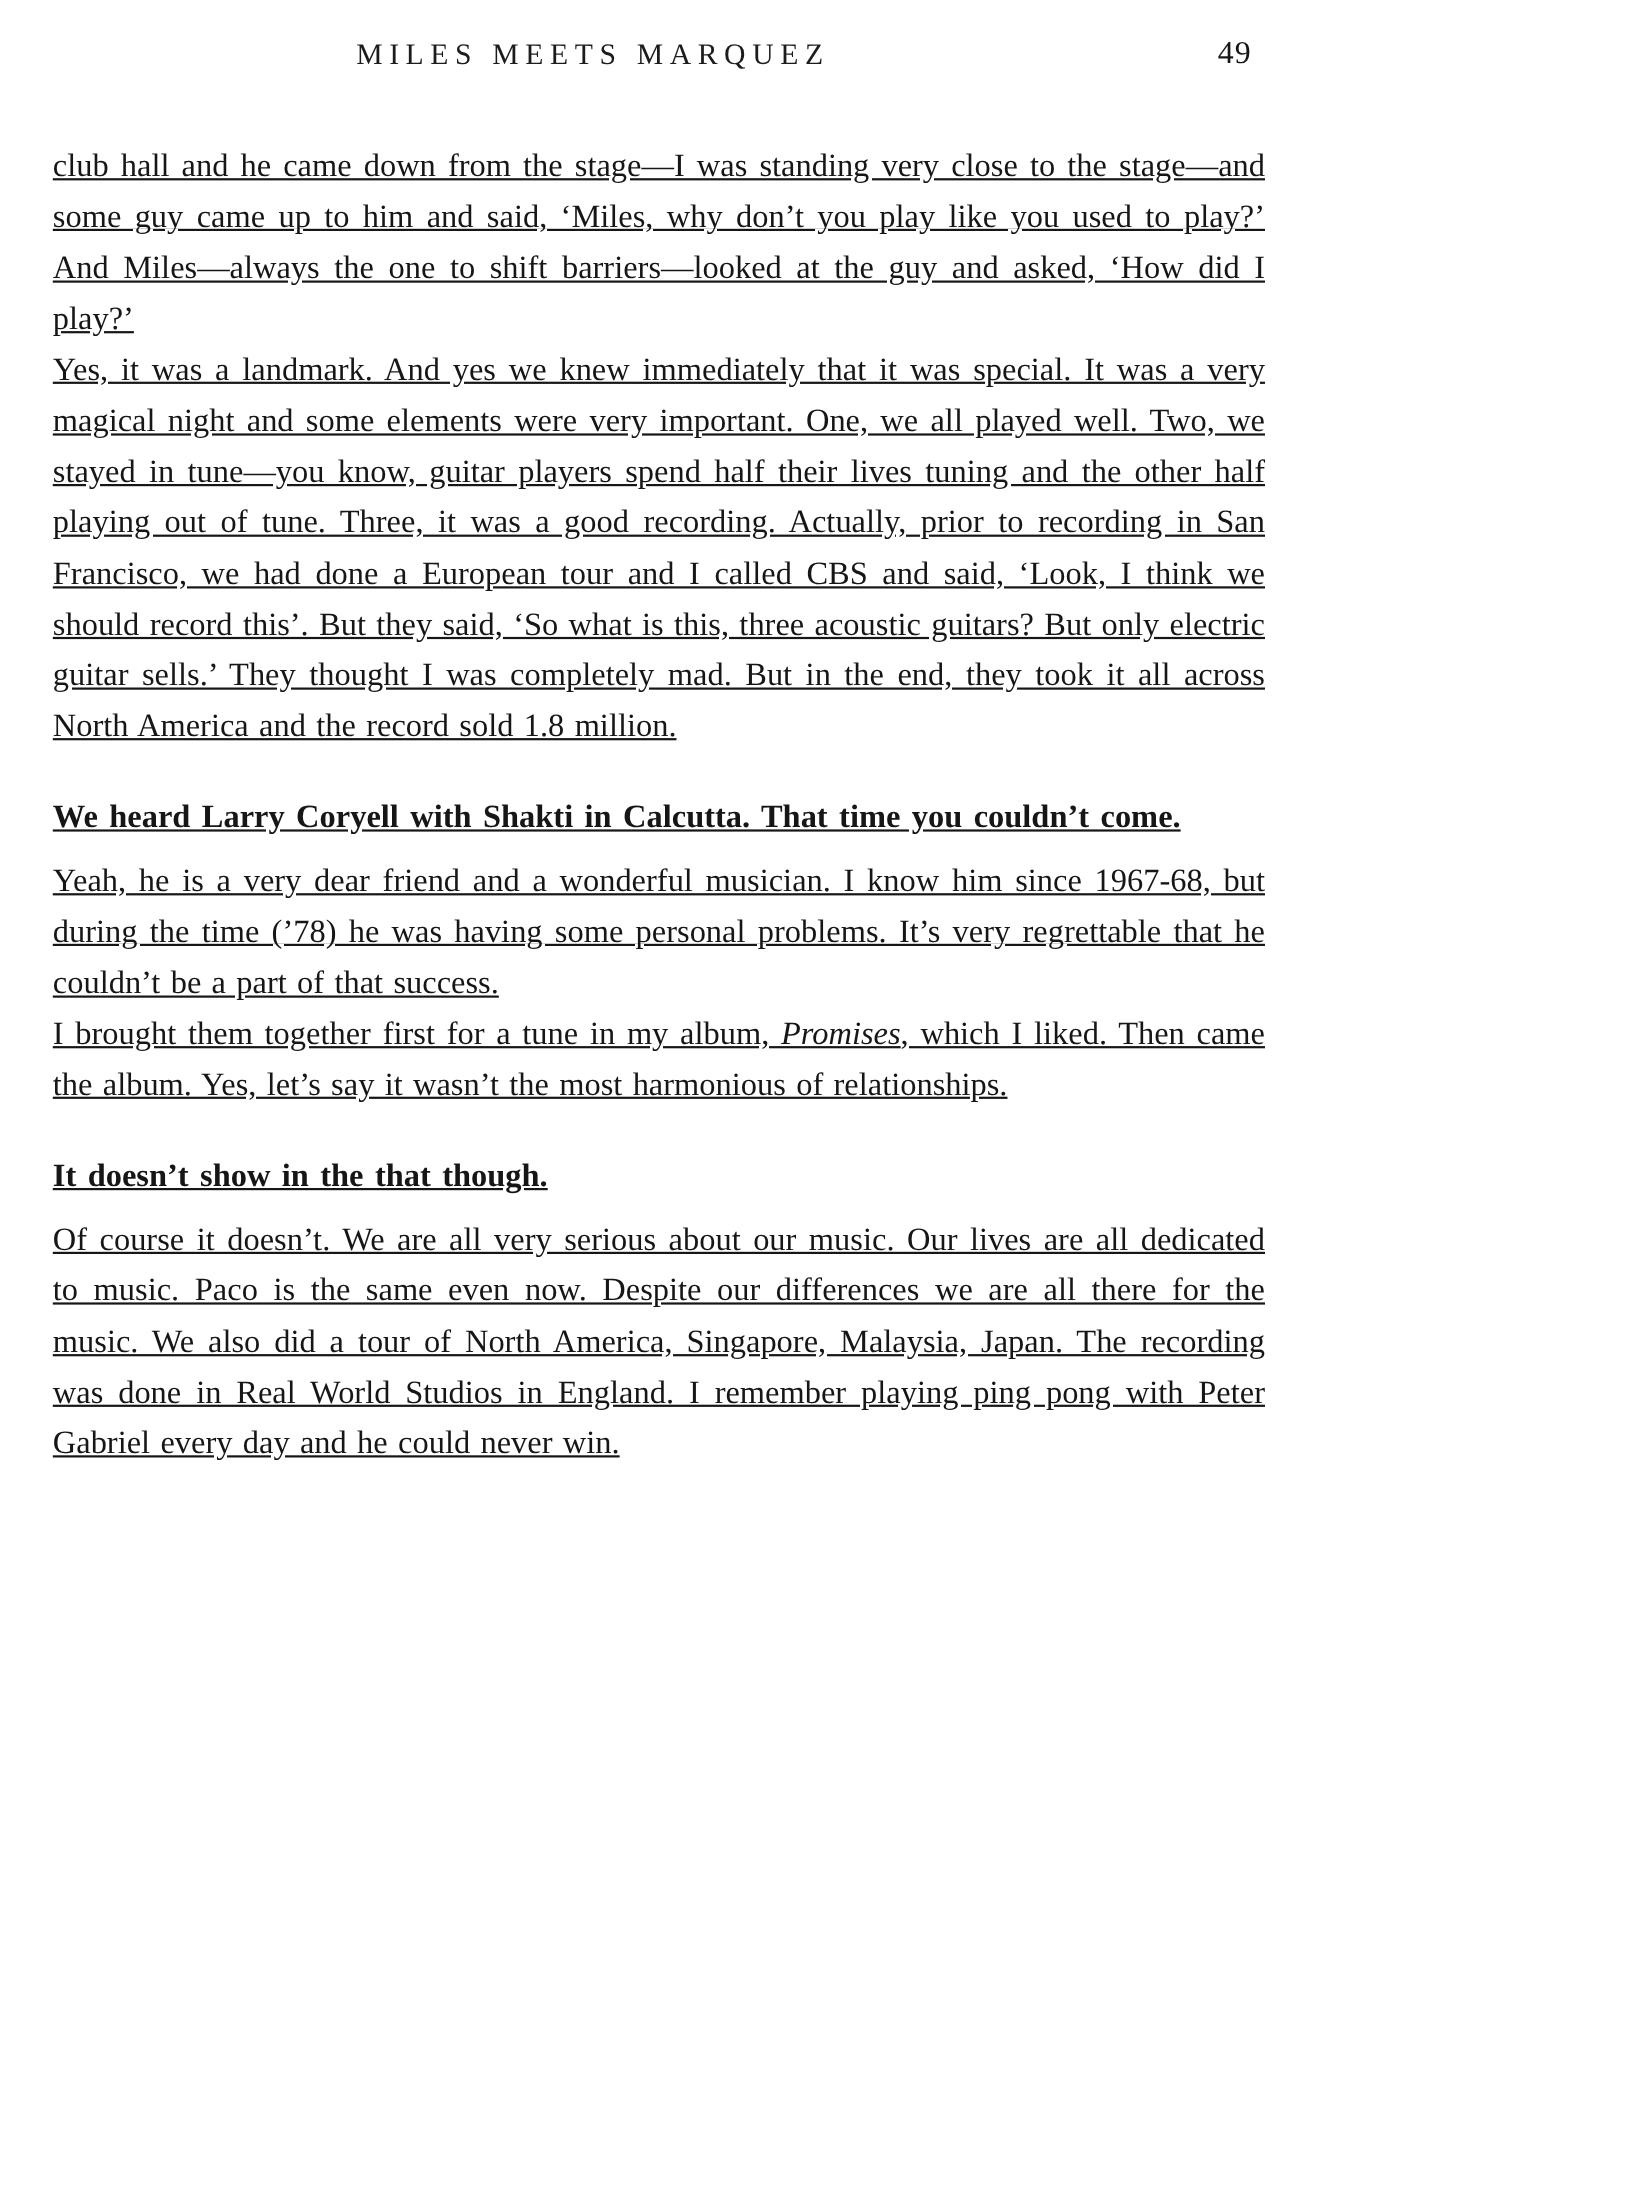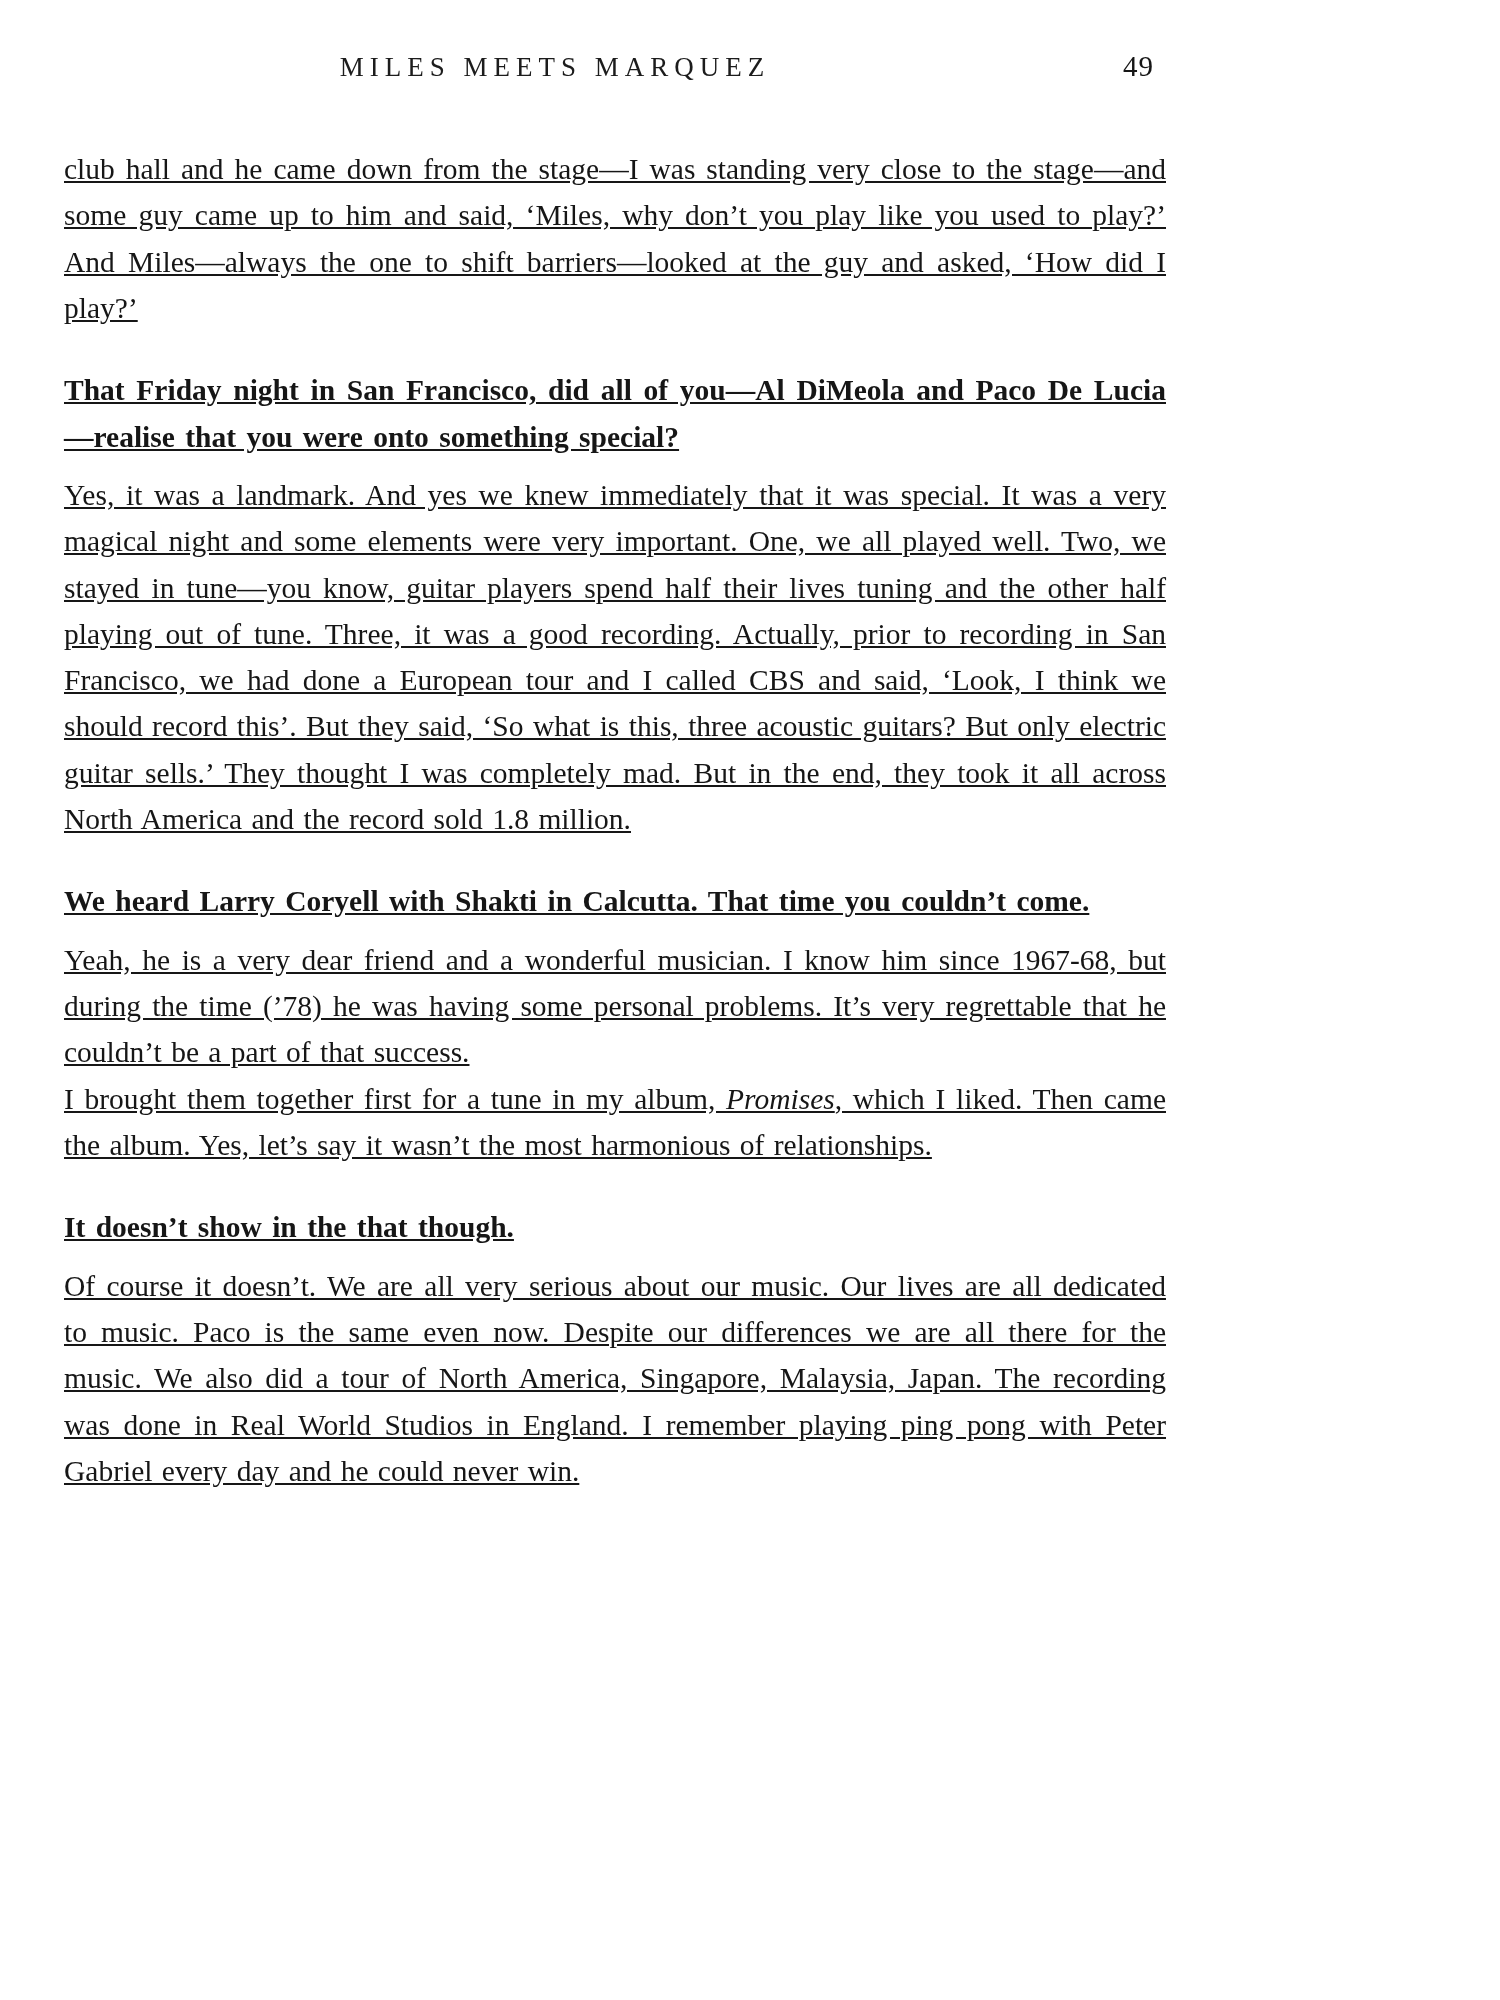--- a/index.html
+++ b/index.html
@@ -16,24 +16,23 @@
   }
   .page {
     position: relative;
     width: 1500px;
     height: 2000px;
     background: #ffffff;
     overflow: hidden;
   }
   .content {
     position: absolute;
-    left: 64px;
+    left: 48px;
     top: 34px;
     width: 1102px;
-    margin-top: 18px;
   }
   .page-header {
     position: relative;
     height: 44px;
     margin-bottom: 50px;
   }
   .running-title {
     position: absolute;
     left: 0;
     right: 0;
@@ -78,21 +77,20 @@
 <div class="page">
   <div class="content">
 
     <header class="page-header">
       <div class="running-title">MILES MEETS MARQUEZ</div>
       <div class="page-number">49</div>
     </header>
 
     <p class="body-text">club hall and he came down from the stage—I was standing very close to the stage—and some guy came up to him and said, ‘Miles, why don’t you play like you used to play?’ And Miles—always the one to shift barriers—looked at the guy and asked, ‘How did I play?’</p>
 
-    <p class="question">That Friday night in San Francisco, did all of you—Al DiMeola and Paco De Lucia—realise that you were onto something special?</p>
     <p class="body-text">Yes, it was a landmark. And yes we knew immediately that it was special. It was a very magical night and some elements were very important. One, we all played well. Two, we stayed in tune—you know, guitar players spend half their lives tuning and the other half playing out of tune. Three, it was a good recording. Actually, prior to recording in San Francisco, we had done a European tour and I called CBS and said, ‘Look, I think we should record this’. But they said, ‘So what is this, three acoustic guitars? But only electric guitar sells.’ They thought I was completely mad. But in the end, they took it all across North America and the record sold 1.8 million.</p>
 
     <p class="question">We heard Larry Coryell with Shakti in Calcutta. That time you couldn’t come.</p>
     <p class="body-text">Yeah, he is a very dear friend and a wonderful musician. I know him since 1967-68, but during the time (’78) he was having some personal problems. It’s very regrettable that he couldn’t be a part of that success.</p>
 
     <p class="body-text"><span>I brought them together first for a tune in my album, </span><span class="italic">Promises</span><span>, which I liked. Then came the album. Yes, let’s say it wasn’t the most harmonious of relationships.</span></p>
 
     <p class="question">It doesn’t show in the that though.</p>
     <p class="body-text">Of course it doesn’t. We are all very serious about our music. Our lives are all dedicated to music. Paco is the same even now. Despite our differences we are all there for the music. We also did a tour of North America, Singapore, Malaysia, Japan. The recording was done in Real World Studios in England. I remember playing ping pong with Peter Gabriel every day and he could never win.</p>
 

